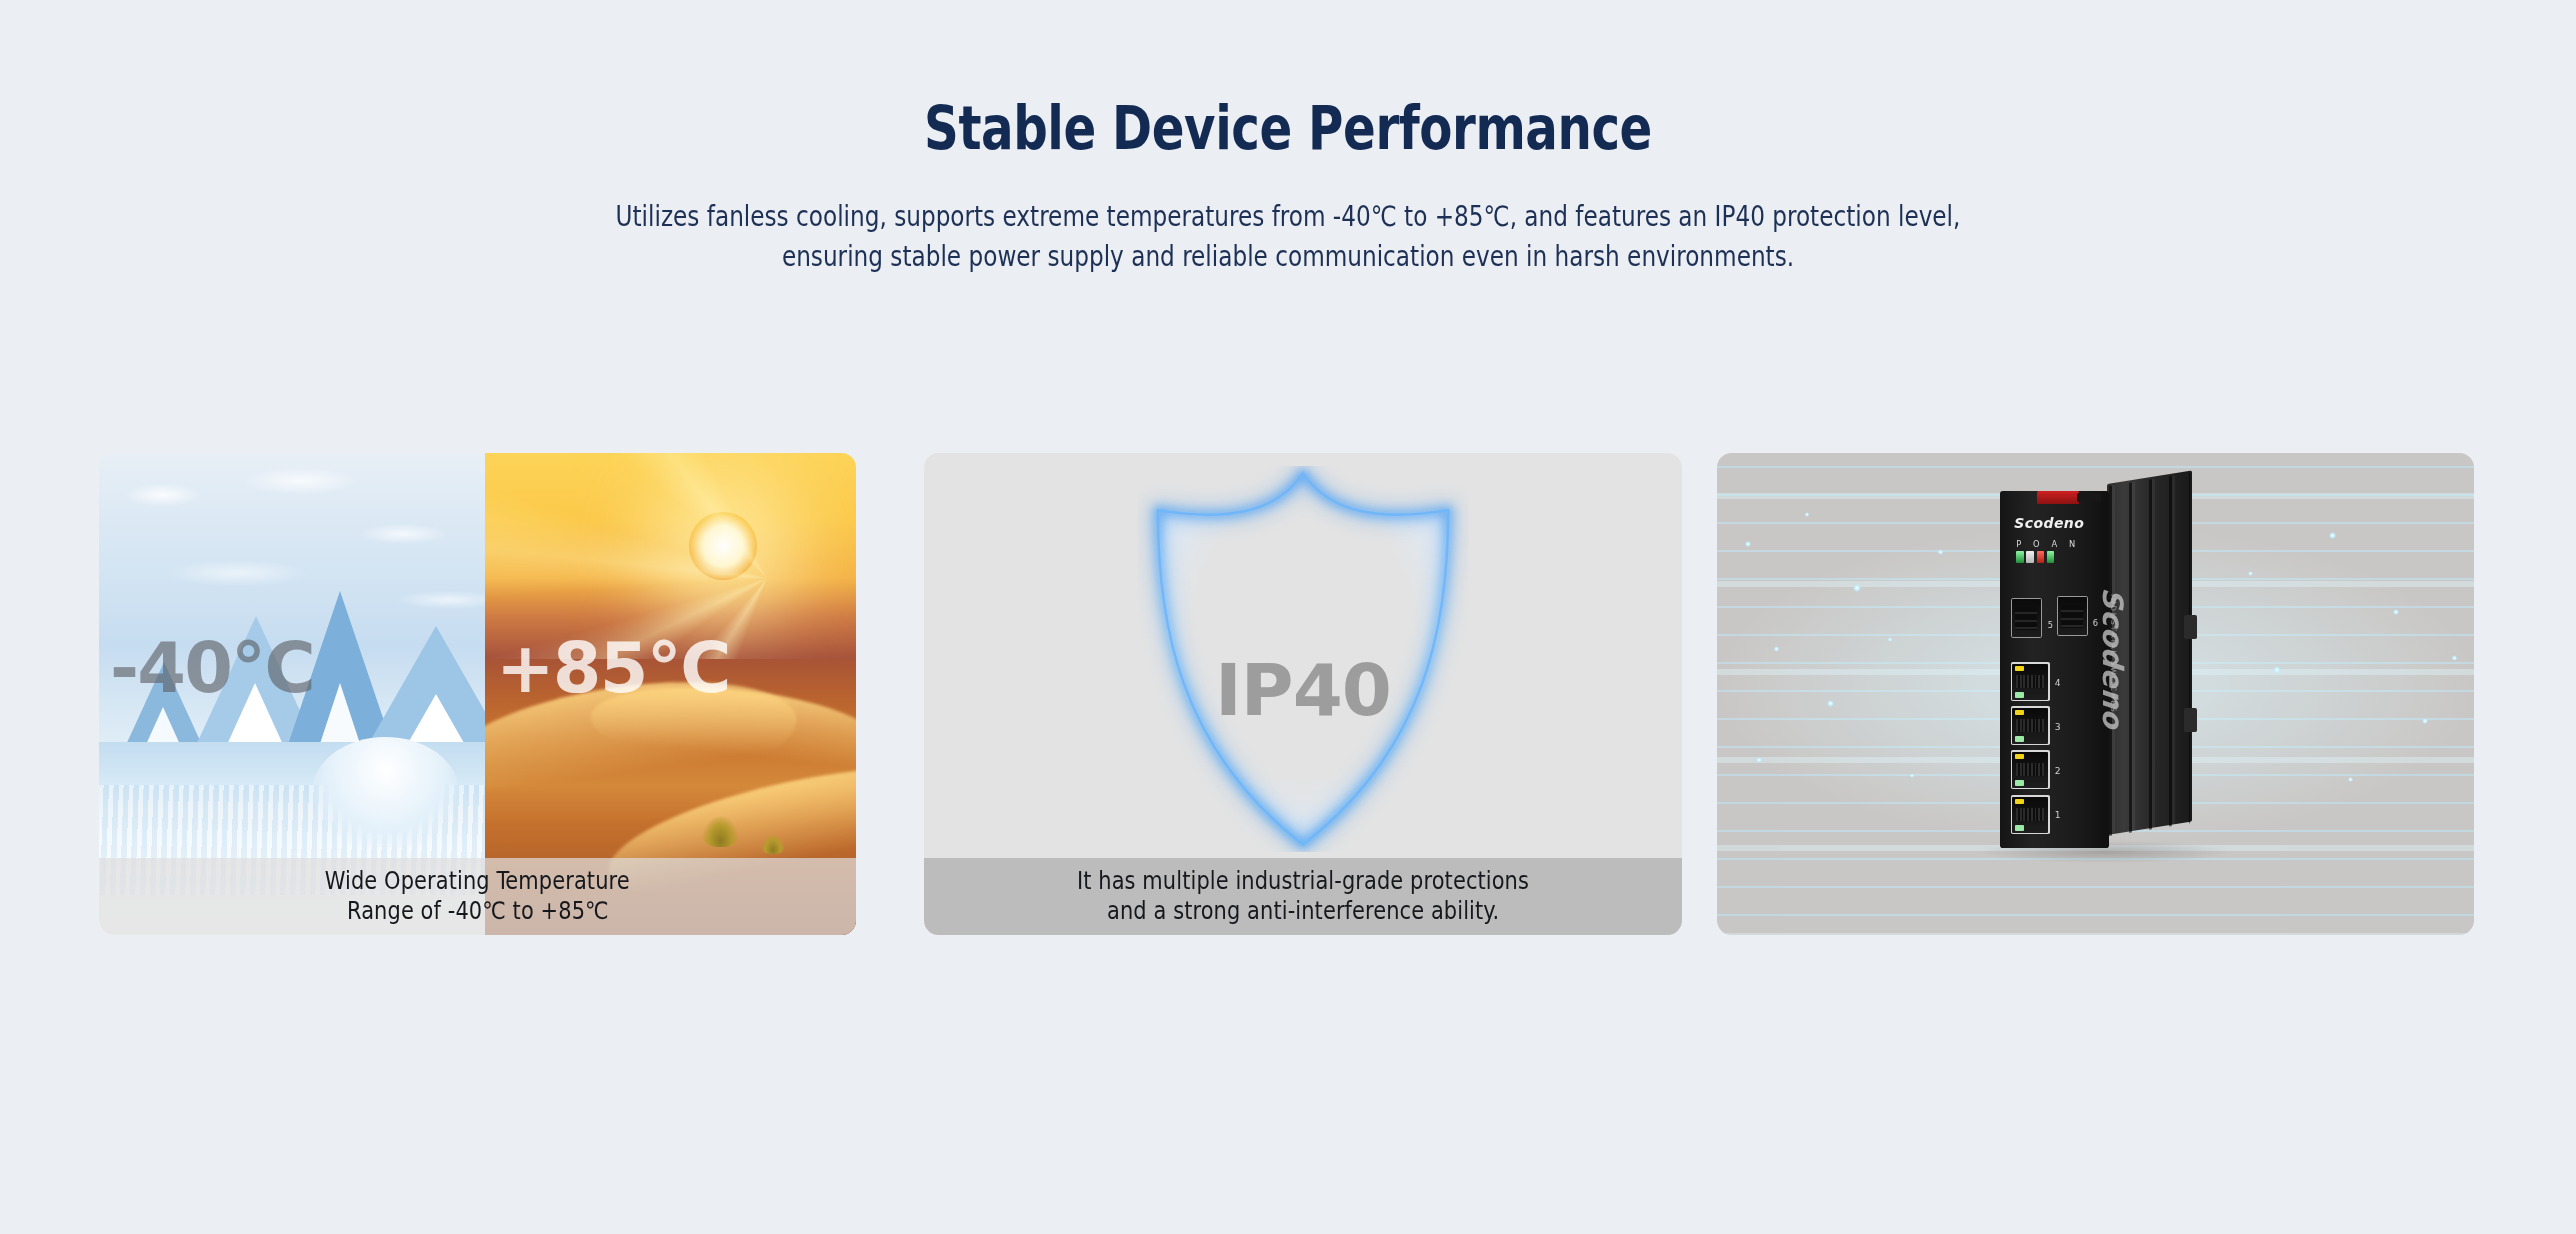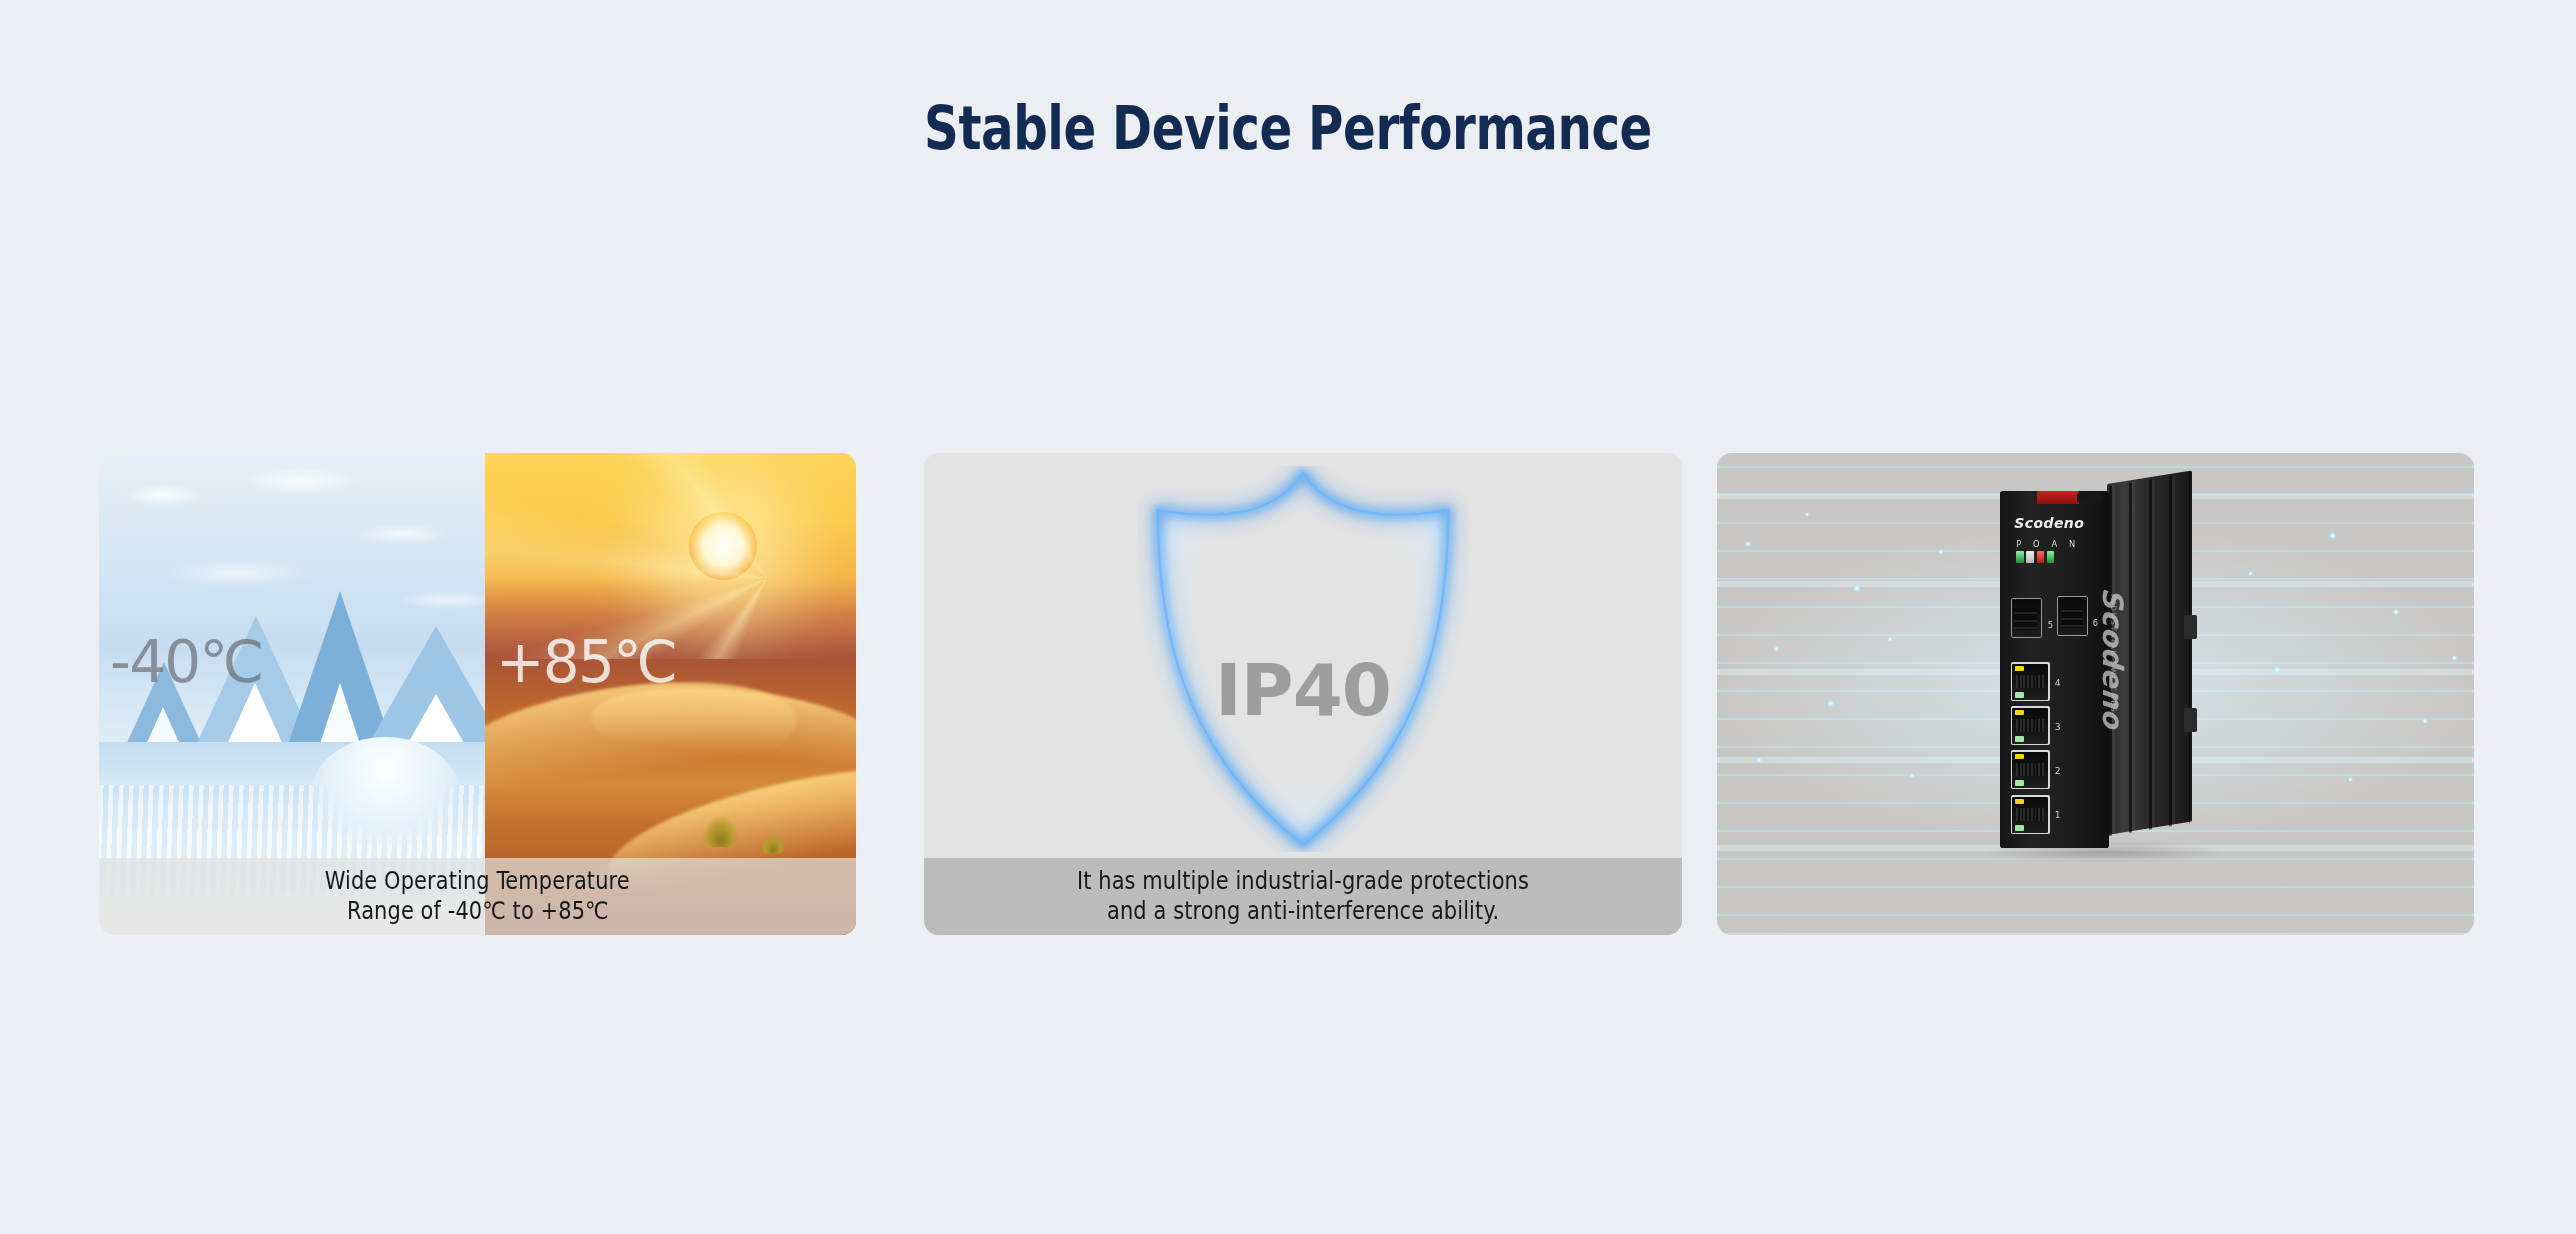--- a/index.html
+++ b/index.html
@@ -225,22 +225,22 @@
     position: absolute;
     bottom: 88px; left: 217px;
     width: 37px; height: 31px;
     background: radial-gradient(ellipse at 50% 80%, #8f7a22 0%, #b89b2e 45%, rgba(184,155,46,0) 72%);
     border-radius: 50% 50% 40% 40%;
   }
   .shrub2 { left: 276px; bottom: 81px; width: 24px; height: 20px; }
 
   .temp-label {
     position: absolute;
-    font-size: 58px;
-    font-weight: 400;
+    font-size: 70px;
+    font-weight: 700;
     line-height: 1;
     letter-spacing: -1.8px;
     white-space: nowrap;
     font-family: "DejaVu Sans", "Liberation Sans", sans-serif;
   }
   .temp-cold-label {
     top: 180px; left: 11px;
     color: rgba(92,96,100,0.62);
   }
   .temp-hot-label {
@@ -450,20 +450,24 @@
     background: radial-gradient(ellipse, rgba(120,120,120,0.45), rgba(120,120,120,0) 72%);
   }
 </style>
 </head>
 <body>
 
 <div class="page">
 
   <div class="header">
     <div class="section-title">Stable Device Performance</div>
+    <div class="section-sub">
+      <span class="ln">Utilizes fanless cooling, supports extreme temperatures from -40℃ to +85℃, and features an IP40 protection level,</span>
+      <span class="ln">ensuring stable power supply and reliable communication even in harsh environments.</span>
+    </div>
   </div>
 
   <div class="cards">
 
     <div class="card card-temp">
       <div class="temp-split">
 
         <div class="half half-cold">
           <div class="cold-sky"></div>
           <div class="cold-clouds"></div>

